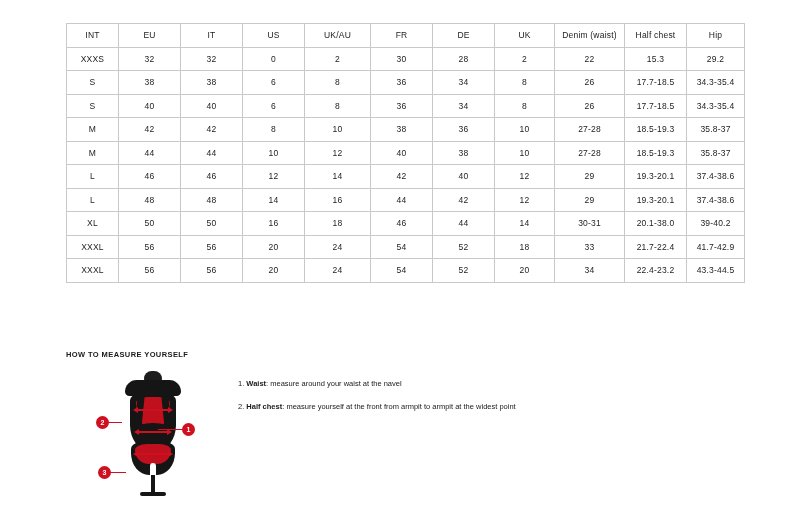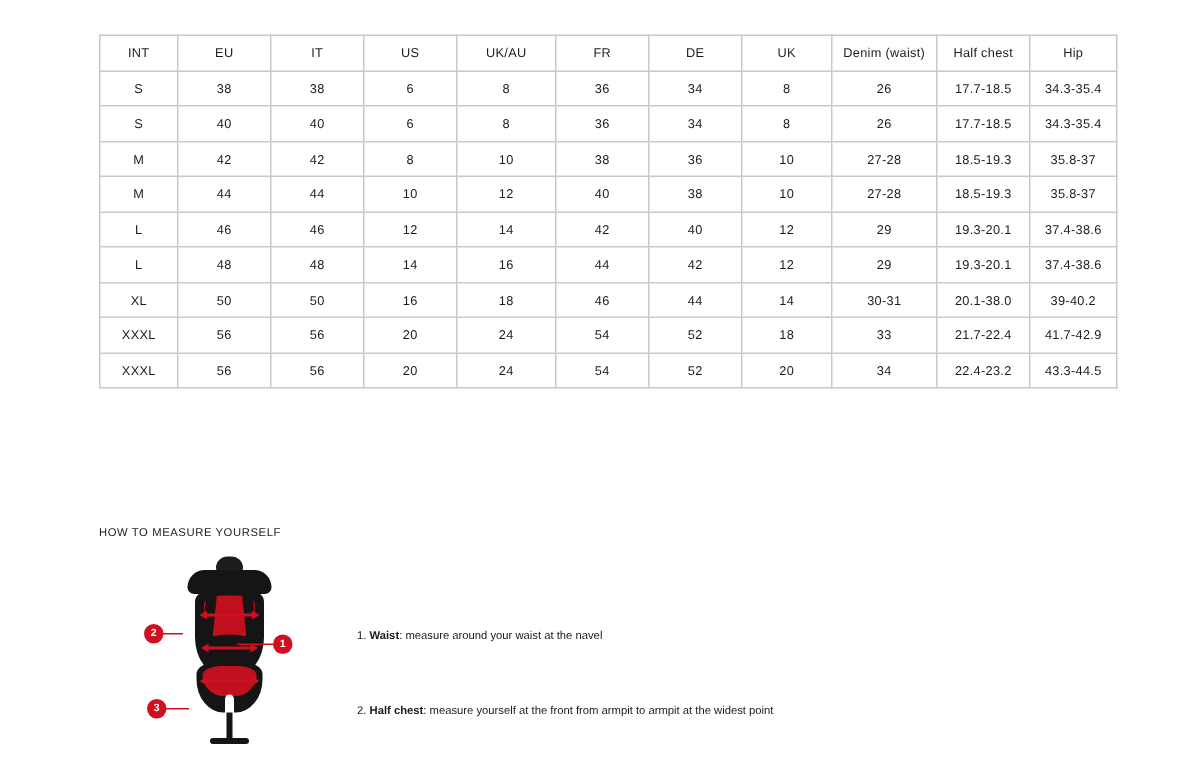--- a/index.html
+++ b/index.html
@@ -61,21 +61,21 @@
 
   
   .howto {
     position: absolute;
     left: 66px;
     top: 350px;
     width: 680px;
   }
   .howto-title {
     font-size: 7.5px;
-    font-weight: normal;
+    font-weight: bold;
     letter-spacing: 0.4px;
     color: #1a1a1a;
     margin-bottom: 12px;
   }
   .howto-body {
     position: relative;
     display: flex;
     align-items: flex-start;
   }
   .figure {
@@ -88,21 +88,20 @@
   .notes {
     margin-left: 22px;
     padding-top: 8px;
   }
   .note {
     font-size: 7.5px;
     line-height: 1.35;
     color: #1a1a1a;
     margin-bottom: 13px;
     white-space: nowrap;
-    margin-top: 40px;
   }
   .note b { font-weight: bold; }
 
   
   .mannequin {
     position: absolute;
     left: 18px;
     top: 0;
     width: 78px;
     height: 125px;
@@ -297,20 +296,33 @@
           <th>UK/AU</th>
           <th>FR</th>
           <th>DE</th>
           <th>UK</th>
           <th>Denim (waist)</th>
           <th>Half chest</th>
           <th>Hip</th>
         </tr>
       </thead>
       <tbody>
+        <tr>
+          <td>XXXS</td>
+          <td>32</td>
+          <td>32</td>
+          <td>0</td>
+          <td>2</td>
+          <td>30</td>
+          <td>28</td>
+          <td>2</td>
+          <td>22</td>
+          <td>15.3</td>
+          <td>29.2</td>
+        </tr>
         <tr>
           <td>S</td>
           <td>38</td>
           <td>38</td>
           <td>6</td>
           <td>8</td>
           <td>36</td>
           <td>34</td>
           <td>8</td>
           <td>26</td>

